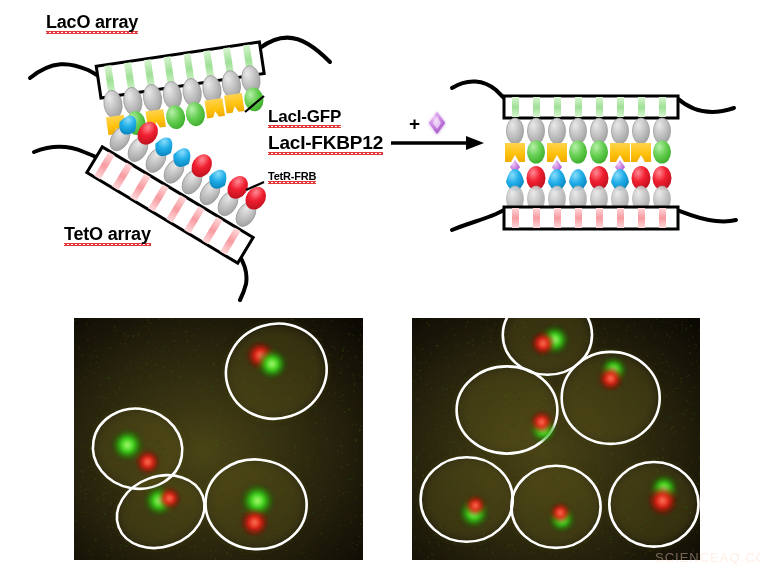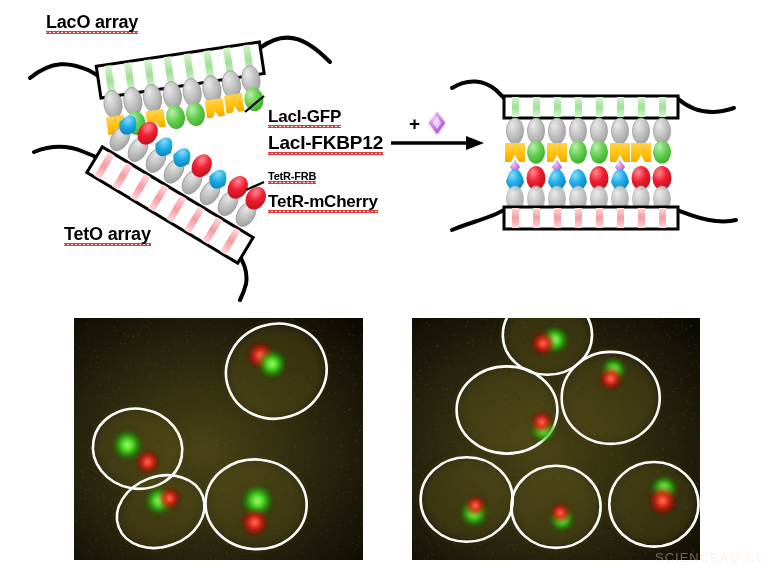--- a/index.html
+++ b/index.html
@@ -360,23 +360,20 @@
     <span class="spell">TetO array</span>
   </div>
   <div class="lbl" id="lbl-lacifk">
     <span class="spell">LacI-FKBP12</span>
   </div>
   <div class="lbl" id="lbl-lacigfp">
     <span class="spell">LacI-GFP</span>
   </div>
   <div class="lbl" id="lbl-tetrfrb">
     <span class="spell">TetR-FRB</span>
-  </div>
-  <div class="lbl" id="lbl-tetrmch">
-    <span class="spell">TetR-mCherry</span>
   </div>
   <div class="lbl" id="lbl-plus">+</div>
 
   <div class="panel" id="panel-left">
     <svg id="svg-left" width="289" height="242" viewBox="0 0 289 242">
         <defs>
           <radialGradient id="svg-left-bg" cx="45%" cy="55%" r="78%">
             <stop offset="0%" stop-color="#4a4416"></stop>
             <stop offset="45%" stop-color="#2e2a0f"></stop>
             <stop offset="100%" stop-color="#0a0703"></stop>

